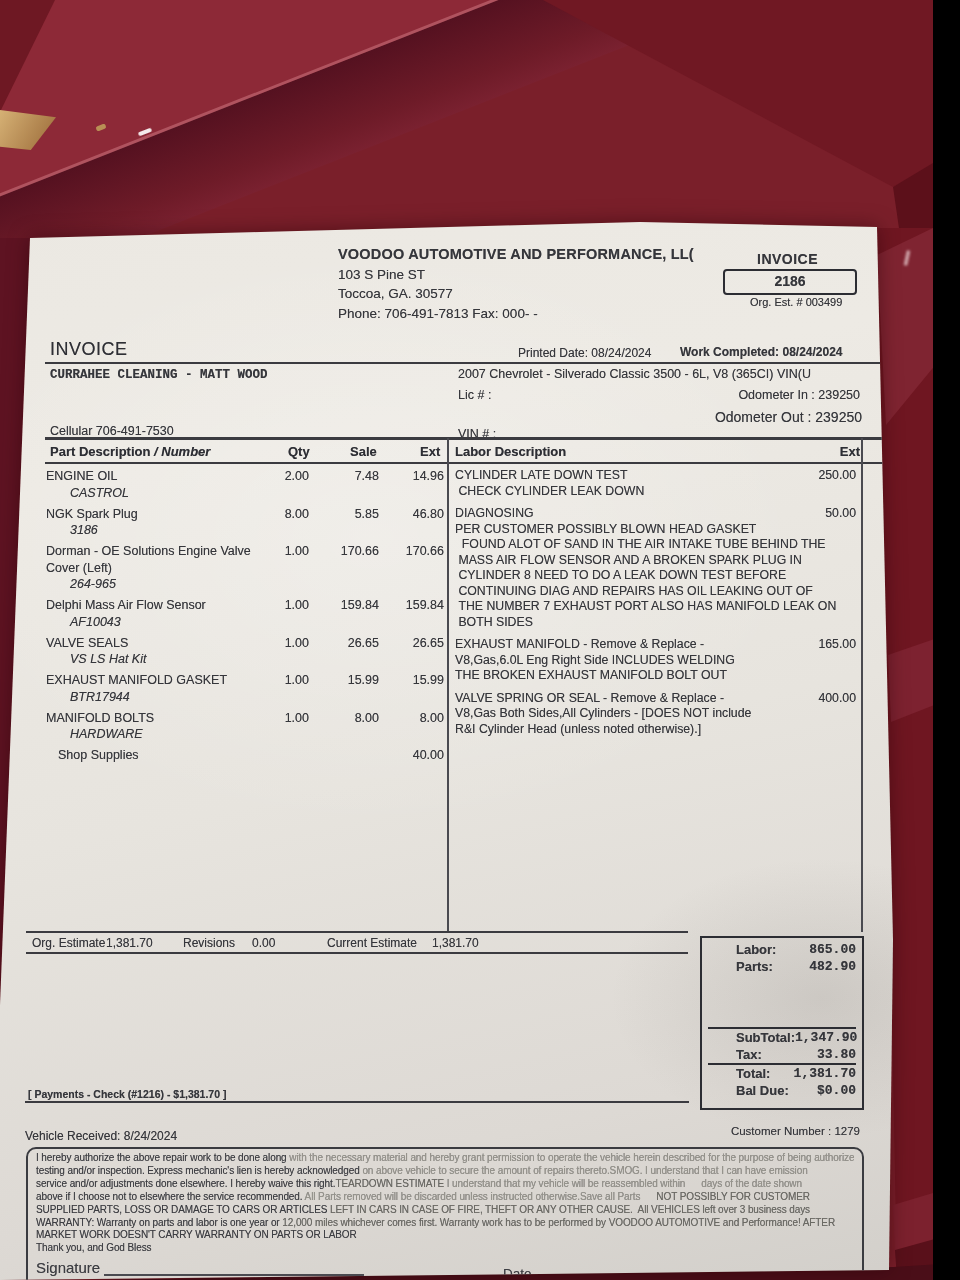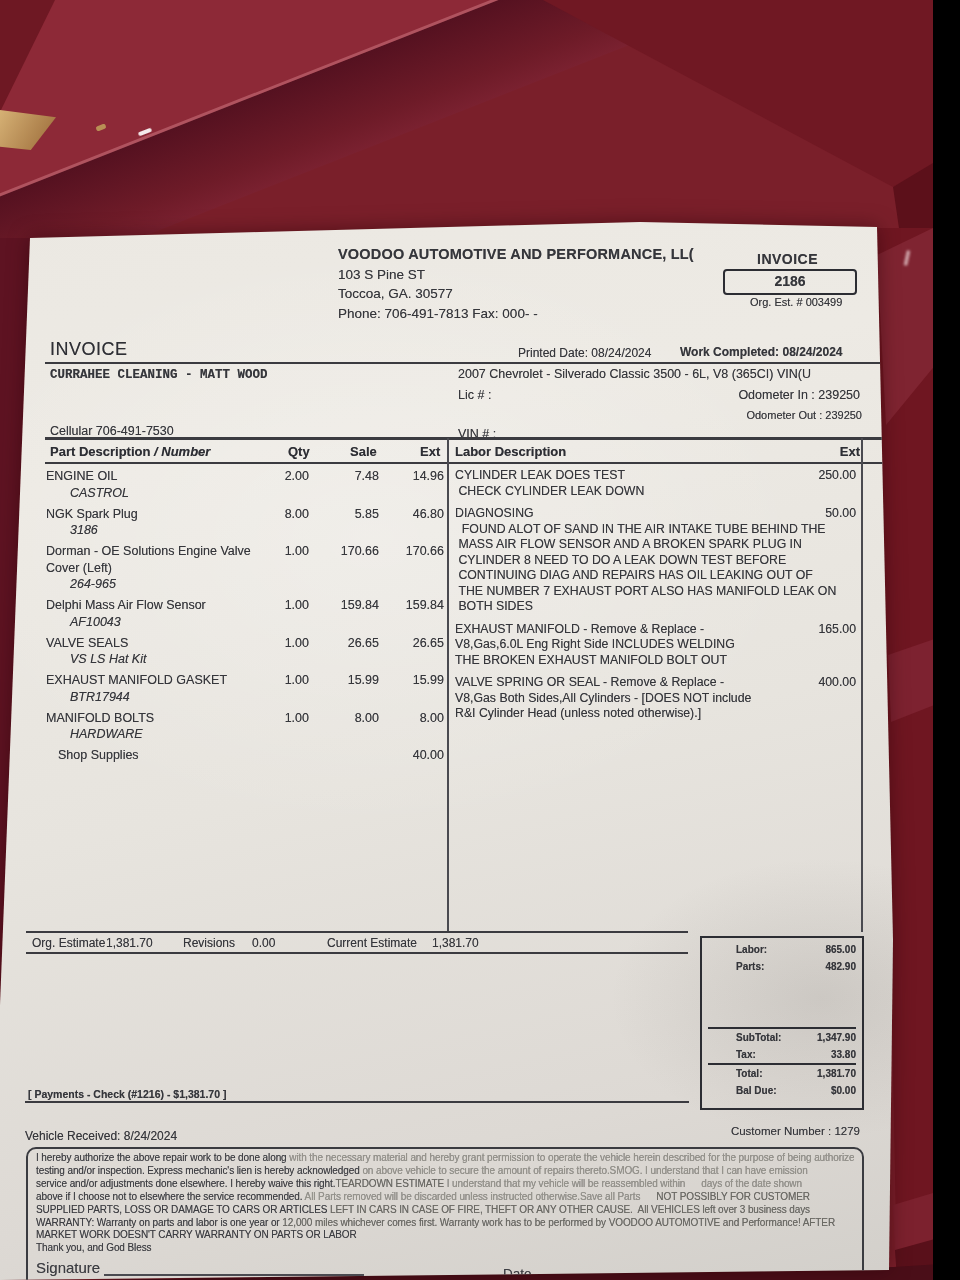--- a/index.html
+++ b/index.html
@@ -62,21 +62,21 @@
   .inv-box{left:723px;top:269px;width:130px;height:22px;border:2px solid #2c2d33;border-radius:4px;
     text-align:center;font-size:14px;font-weight:bold;line-height:21px;}
   .org-est{left:750px;top:296px;font-size:11px;}
   .doc-title{left:50px;top:339px;font-size:18px;letter-spacing:.5px;color:#2e2f35;}
   .printed{left:518px;top:346px;font-size:12px;}
   .workcomp{left:680px;top:345px;font-size:12px;font-weight:bold;}
   .customer{left:50px;top:368px;font-size:12.5px;font-weight:bold;font-family:Liberation Mono, monospace;}
   .vehicle{left:458px;top:367px;font-size:12.5px;}
   .lic{left:458px;top:388px;font-size:12.5px;}
   .odo1{left:660px;top:388px;width:200px;text-align:right;font-size:12.5px;}
-  .odo2{left:660px;top:409px;width:202px;text-align:right;font-size:11px;}
+  .odo2{left:660px;top:409px;width:202px;text-align:right;font-size:14px;}
   .cellular{left:50px;top:424px;font-size:12.5px;}
   .vin{left:458px;top:427px;font-size:12.5px;}
   
   .th{font-size:13px;font-weight:bold;color:#2d2e34;}
   .vdiv{position:absolute;width:2px;background:#4a4a50;}
   
   .parts{left:46px;top:468px;width:401px;}
   .prow{display:grid;grid-template-columns:210px 56px 70px 1fr;margin-bottom:5px;
         font-size:12.5px;line-height:16.5px;}
   .pname{grid-column:1;}
@@ -87,24 +87,24 @@
   .labor{left:455px;top:468px;width:403px;}
   .lrow{margin-bottom:7px;font-size:12.3px;line-height:15.5px;}
   .ltr{display:flex;justify-content:space-between;}
   .lext{min-width:60px;text-align:right;padding-right:2px;}
   .ldet{white-space:pre-wrap;}
   
   .est{font-size:12px;top:936px;}
   
   .totals{left:700px;top:936px;width:164px;height:174px;border:2px solid #2c2d33;
     padding:3px 6px 0 6px;box-sizing:border-box;}
-  .trow{display:flex;justify-content:space-between;font-size:10px;font-weight:bold;
+  .trow{display:flex;justify-content:space-between;font-size:13px;font-weight:bold;
     line-height:17px;padding-left:28px;}
   .trow.rule-above{border-top:2px solid #2c2d33;}
-  .tval{text-align:left;}
+  .tval{text-align:left;font-family:Liberation Mono, monospace;}
   
   .payments{left:28px;top:1088px;font-size:10.5px;font-weight:bold;}
   .veh-rec{left:25px;top:1129px;font-size:12px;}
   .cust-num{left:700px;top:1125px;width:160px;text-align:right;font-size:11.5px;}
   
   .terms{left:26px;top:1147px;width:838px;height:165px;border:2px solid #3a3b40;
     border-radius:10px;padding:3px 8px;box-sizing:border-box;overflow:hidden;}
   .tline{white-space:pre;overflow:hidden;font-size:10px;line-height:12.9px;letter-spacing:-.1px;}
   .f0{color:#3c3d42;}
   .f1{color:#97958d;}
@@ -229,30 +229,31 @@
               <div class="pname ind">Shop Supplies</div>
               <div class="pqty"></div>
               <div class="psale"></div>
               <div class="pext">40.00</div>
             </div>
           </div>
 
     <div class="abs labor" id="labor-rows">
             <div class="lrow">
               <div class="ltr">
-                <div class="ltitle">CYLINDER LEAK DOES TEST</div>
+                <div class="ltitle">CYLINDER LATE DOWN TEST</div>
                 <div class="lext">250.00</div>
               </div>
               <div class="ldet">&nbsp;CHECK CYLINDER LEAK DOWN</div>
             </div>
             <div class="lrow">
               <div class="ltr">
                 <div class="ltitle">DIAGNOSING</div>
                 <div class="lext">50.00</div>
               </div>
+              <div class="ldet">PER CUSTOMER POSSIBLY BLOWN HEAD GASKET</div>
               <div class="ldet">&nbsp;&nbsp;FOUND ALOT OF SAND IN THE AIR INTAKE TUBE BEHIND THE</div>
               <div class="ldet">&nbsp;MASS AIR FLOW SENSOR AND A BROKEN SPARK PLUG IN</div>
               <div class="ldet">&nbsp;CYLINDER 8 NEED TO DO A LEAK DOWN TEST BEFORE</div>
               <div class="ldet">&nbsp;CONTINUING DIAG AND REPAIRS HAS OIL LEAKING OUT OF</div>
               <div class="ldet">&nbsp;THE NUMBER 7 EXHAUST PORT ALSO HAS MANIFOLD LEAK ON</div>
               <div class="ldet">&nbsp;BOTH SIDES</div>
             </div>
             <div class="lrow">
               <div class="ltr">
                 <div class="ltitle">EXHAUST MANIFOLD - Remove &amp; Replace -</div>

